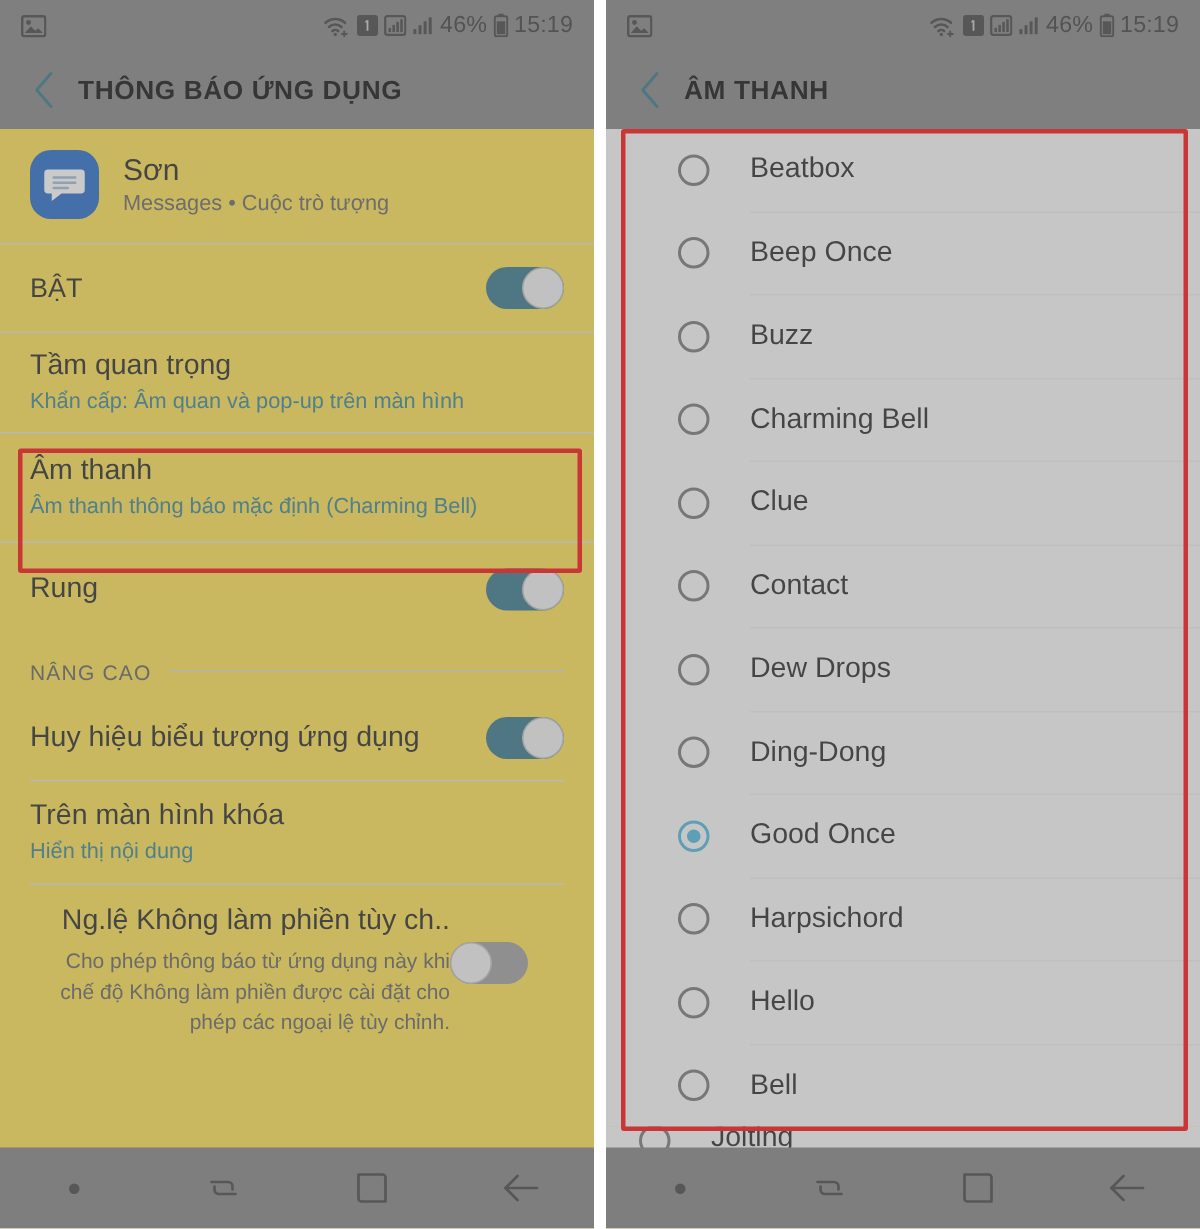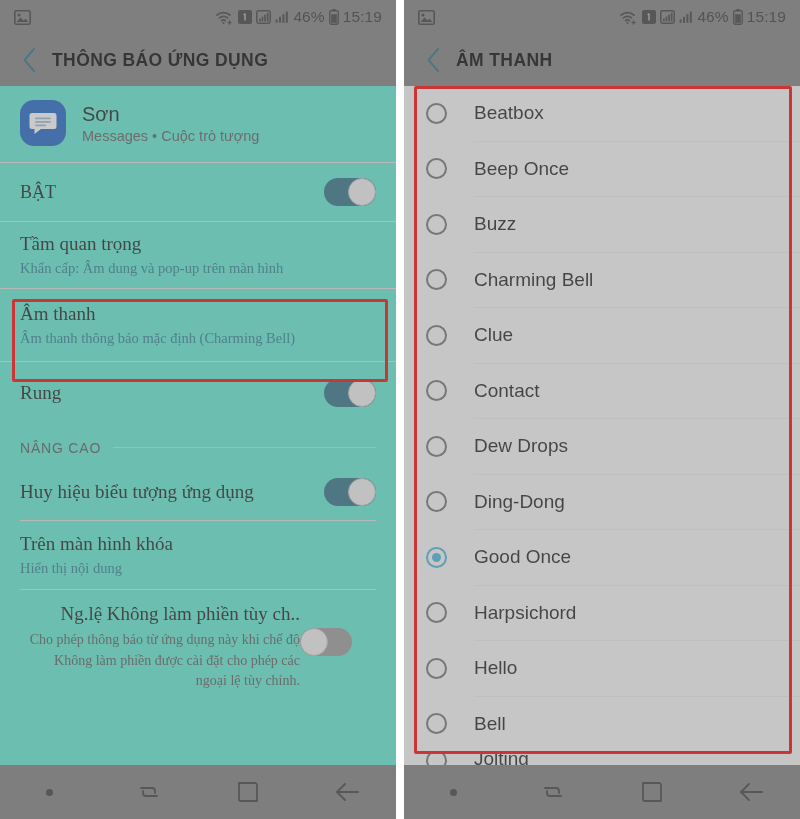--- a/index.html
+++ b/index.html
@@ -65,21 +65,21 @@
   }
   .appbar-title {
     font-size: 17.5px;
     font-weight: bold;
     color: #000000;
     letter-spacing: 0.4px;
     margin-left: 6px;
   }
 
   
-  .content { position: relative; background: #5eead4; }
+  .content { position: relative; background: #fde047; }
   .phone.left .content  { height: 733px; }
   .phone.right .content { height: 733px; }
 
   
   .app-row {
     display: flex; align-items: center;
     padding: 14px 20px 16px 20px;
     gap: 16px;
   }
   .app-icon {
@@ -96,21 +96,21 @@
   .divider { height: 1px; background: #e0e0e0; margin: 0 0px; }
   .divider.inset { margin: 0 20px; }
 
   
   .row {
     display: flex; align-items: center;
     padding: 0 20px;
     min-height: 58px;
     position: relative;
   }
-  .row-texts { display: flex; flex-direction: column; gap: 3px; flex: 1; padding: 10px 0; font-family: Liberation Serif, serif; }
+  .row-texts { display: flex; flex-direction: column; gap: 3px; flex: 1; padding: 10px 0; }
   .row-title { font-size: 19px; color: #1b1b1b; line-height: 1.25; }
   .row-title.caps { font-size: 18px; }
   .row-sub   { font-size: 14.5px; color: #2f7f93; line-height: 1.3; }
   .row-sub.grey { color: #5c5c5c; font-size: 14px; line-height: 1.45; }
 
   
   .toggle {
     width: 52px; height: 28px;
     border-radius: 14px;
     position: relative;
@@ -147,21 +147,21 @@
     position: absolute;
     border: 3px solid #ff0000;
     border-radius: 2px;
     z-index: 40;
     pointer-events: none;
   }
   #hl-sound-row  { left: 12px;  top: 299px; width: 376px; height: 83px; }
   #hl-sound-list { left: 10px;  top: 86px;  width: 378px; height: 668px; }
 
   
-  .sound-list { background: #f9f9f9; }
+  .sound-list { background: #f9f9f9; padding-left: 26px; }
   .sound-item {
     display: flex; align-items: center;
     height: 54.5px;
     padding: 0 22px;
     cursor: pointer;
   }
   .radio {
     width: 21px; height: 21px;
     border-radius: 50%;
     border: 2px solid #707070;
@@ -311,21 +311,21 @@
         </div>
         <div class="toggle on">
           <div class="knob"></div>
         </div>
       </div>
       <div class="divider"></div>
 
       <div class="row">
         <div class="row-texts">
           <div class="row-title">Tầm quan trọng</div>
-          <div class="row-sub">Khẩn cấp: Âm dung và pop-up trên màn hình</div>
+          <div class="row-sub">Khẩn cấp: Âm quan và pop-up trên màn hình</div>
         </div>
       </div>
       <div class="divider"></div>
 
       <div class="row" style="min-height:72px;">
         <div class="row-texts">
           <div class="row-title">Âm thanh</div>
           <div class="row-sub">Âm thanh thông báo mặc định (Charming Bell)</div>
         </div>
       </div>

